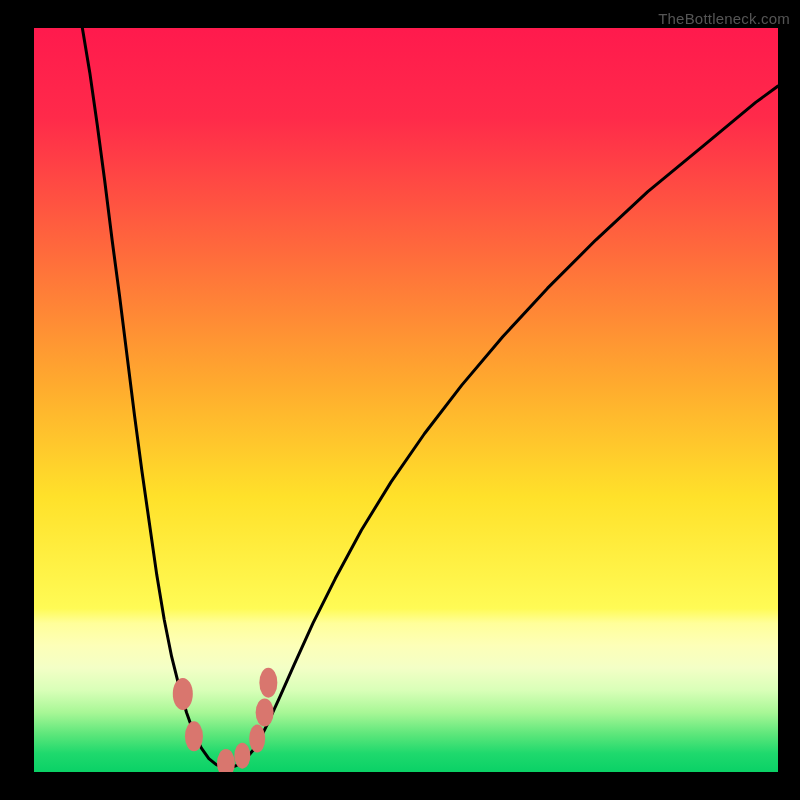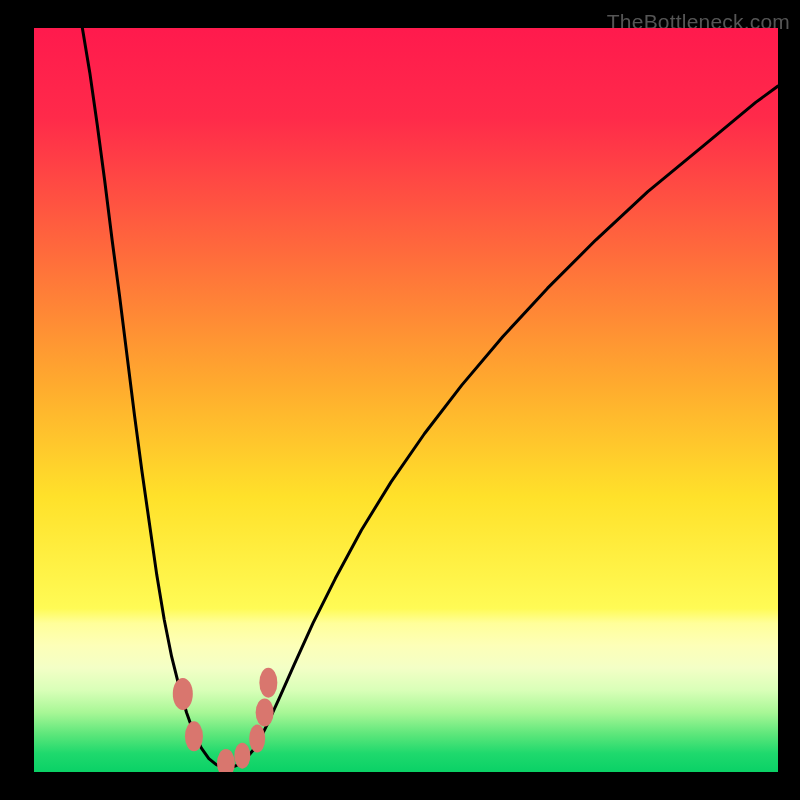--- a/index.html
+++ b/index.html
@@ -23,21 +23,21 @@
     top: 28px;
     width: 744px;
     height: 744px;
     overflow: hidden;
   }
   .watermark {
     position: absolute;
     top: 10px;
     right: 10px;
     color: #555;
-    font-size: 21px;
+    font-size: 15px;
     font-weight: 500;
     letter-spacing: 0.2px;
     user-select: none;
   }
 </style>
 </head>
 <body>
 
 <div class="frame">
   <div class="watermark">TheBottleneck.com</div>

